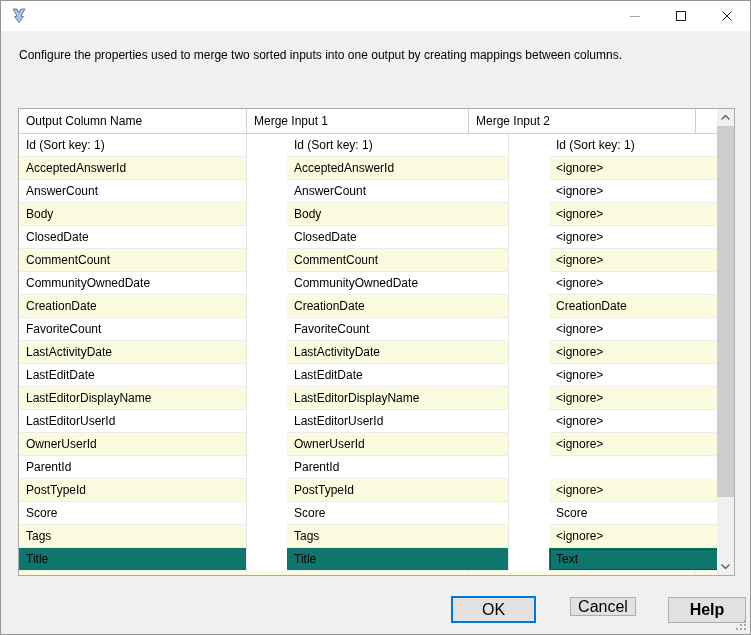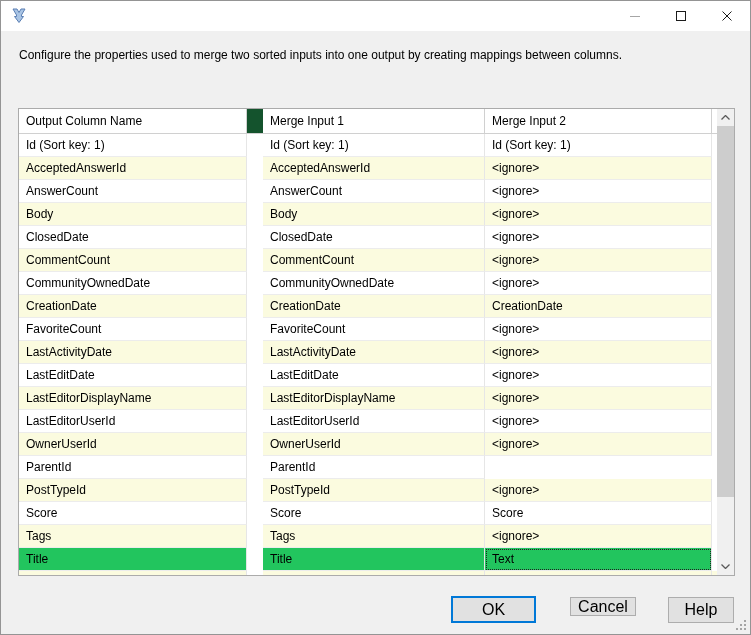--- a/index.html
+++ b/index.html
@@ -21,44 +21,44 @@
   .glyph-min{width:10px;height:1px;background:#A6A6A6;}
   .glyph-max{width:10px;height:10px;border:1px solid #1b1b1b;background:transparent;}
   
   .desc{position:absolute;left:18px;top:47px;width:710px;line-height:15px;}
   
   .grid{
     position:absolute;left:17px;top:107px;width:717px;height:468px;
     background:#FFFFFF;border:1px solid #ABABAB;
   }
   .grid-content{position:absolute;top:0;left:0;right:17px;bottom:0;display:flex;flex-direction:column;overflow:hidden;}
-  .hdr{display:flex;height:25px;flex:0 0 25px;background:#14532d;border-bottom:1px solid #D0D0D0;}
+  .hdr{display:flex;height:25px;flex:0 0 25px;background:#eab308;border-bottom:1px solid #D0D0D0;}
   .hcell{padding:0 0 0 7px;line-height:24px;border-right:1px solid #D0D0D0;white-space:nowrap;overflow:hidden;background:#FFFFFF;}
-  .row{display:flex;height:23px;flex:0 0 23px;background:#FFFFFF;}
+  .row{display:flex;height:23px;flex:0 0 23px;background:#FFFFFF;gap:40px;}
   .cell{padding:0 0 0 7px;line-height:22px;border-right:1px solid #E6E6E6;border-bottom:1px solid #ECECEC;white-space:nowrap;overflow:hidden;background:#FFFFFF;}
   .c1{width:228px;flex:0 0 228px;}
-  .c2{width:222px;flex:0 0 222px;margin-left:16px;}
+  .c2{width:222px;flex:0 0 222px;}
   .c3{width:227px;flex:0 0 227px;}
   .rfill{flex:1 1 auto;border:0;background:#FFFFFF;}
   .row:nth-child(even) .cell:not(.rfill){background:#FBFBDF;}
-  .row.selected .cell:not(.rfill){background:#22c55e;}
+  .row.selected .cell:not(.rfill){background:#0f766e;}
   .cell.focused{outline:1px dotted #222;outline-offset:-2px;}
   .sliver{display:flex;flex:1 1 auto;min-height:0;}
   .sliver .cell{border-bottom:0;background:#FBFBDF;height:auto;}
   
   .vscroll{position:absolute;top:0;right:0;bottom:0;width:17px;background:#F0F0F0;}
   .sb-btn{position:absolute;left:0;width:17px;height:17px;display:flex;align-items:center;justify-content:center;background:#F0F0F0;border:0;padding:0;}
   .sb-up{top:0;}
   .sb-down{bottom:0;}
   .sb-thumb{position:absolute;left:0;top:17px;width:17px;height:371px;background:#CDCDCD;}
   
   .btn{position:absolute;background:#E1E1E1;border:1px solid #ADADAD;font-family:inherit;font-size:16px;color:#000;padding:0;text-align:center;}
   .btn-ok{left:450px;top:595px;width:85px;height:27px;border:2px solid #0078D7;}
   .btn-cancel{left:569px;top:596px;width:66px;height:19px;}
-  .btn-help{left:667px;top:596px;width:66px;height:26px;}
+  .btn-help{left:667px;top:596px;width:78px;height:26px;font-weight:bold;}
   
   .grip{position:absolute;right:3px;bottom:3px;width:12px;height:12px;}
 </style>
 </head>
 <body>
 
 <div class="dialog">
 
   <div class="titlebar">
     <span class="app-icon">

